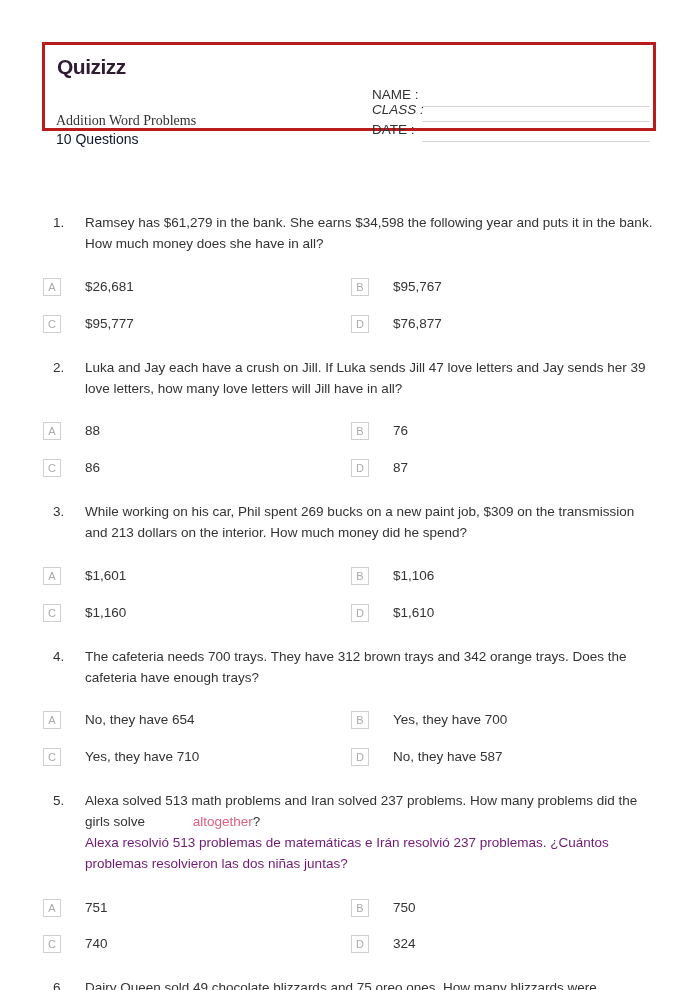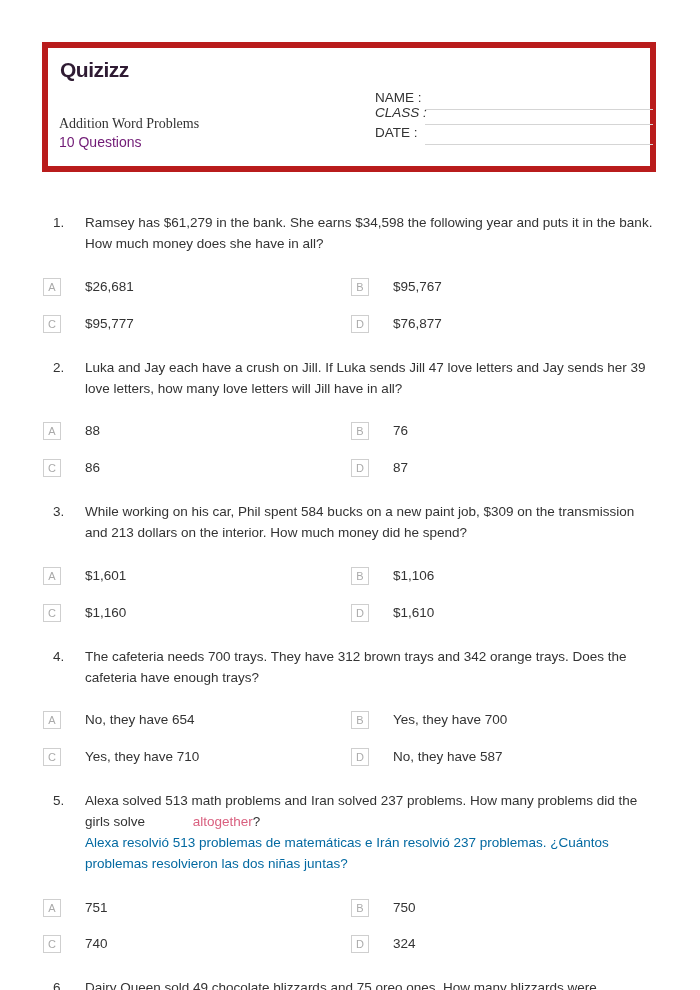--- a/index.html
+++ b/index.html
@@ -2,47 +2,47 @@
 <html><head>
 <meta charset="utf-8">
 <style>
   html, body { margin: 0; padding: 0; background: #ffffff; }
   body {
     width: 700px; height: 990px; overflow: hidden; position: relative;
     font-family: "Liberation Sans", "DejaVu Sans", sans-serif;
     color: #333333;
   }
   .header-box {
-    position: absolute; left: 42px; top: 42px; width: 614px; height: 130px;
-    border: 6px solid #b91c1c; box-sizing: border-box;
+    position: absolute; left: 42px; top: 42px; width: 614px; height: 89px;
+    border: 3px solid #b91c1c; box-sizing: border-box;
   }
   .logo {
     position: absolute; left: 12px; top: 10px;
     font-size: 21px; font-weight: bold; color: #2f1b33; letter-spacing: -0.5px;
   }
   .title {
     position: absolute; left: 11px; top: 68px; font-size: 14px; color: #333; font-family: Liberation Serif, serif;
   }
   .subtitle {
-    position: absolute; left: 11px; top: 86px; font-size: 14px; color: #701a75;
+    position: absolute; left: 11px; top: 86px; font-size: 14px; color: #0f172a;
   }
   .field {
     position: absolute; left: 327px; font-size: 13.5px; color: #333;
     width: 278px; height: 22px;
   }
   .field .lbl { position: absolute; left: 0; top: 2px; }
   .field .line {
     position: absolute; left: 50px; right: 0; bottom: 0;
     border-bottom: 1px solid #d5d5d5;
   }
   .q { position: absolute; left: 53px; font-size: 13.5px; line-height: 21px; }
   .q .num { position: absolute; left: 0; top: 0; width: 26px; }
   .q .text { position: absolute; left: 32px; top: 0; width: 572px; }
   .q .pink { color: #d9607f; margin-left: 44px; }
-  .q .blue { color: #0369a1; display: block; }
+  .q .blue { color: #701a75; display: block; }
   .opt { position: absolute; font-size: 13.5px; }
   .opt .box {
     position: absolute; left: 0; top: 0; width: 18px; height: 18px;
     border: 1px solid #cfcfcf; box-sizing: border-box;
     font-size: 11px; color: #aaa; text-align: center; line-height: 17px;
   }
   .opt .val { position: absolute; left: 42px; top: 0; white-space: nowrap; line-height: 18px; }
 </style>
 </head>
 <body>
@@ -103,21 +103,21 @@
     <span class="box">C</span>
     <span class="val">86</span>
   </div>
 <div class="opt" style="left:351px; top:459px;">
     <span class="box">D</span>
     <span class="val">87</span>
   </div>
 
 <div class="q" style="top:501px;">
   <span class="num">3.</span>
-  <span class="text">While working on his car, Phil spent 584 bucks on a new paint job, $309 on the transmission and 213 dollars on the interior. How much money did he spend?</span>
+  <span class="text">While working on his car, Phil spent 269 bucks on a new paint job, $309 on the transmission and 213 dollars on the interior. How much money did he spend?</span>
 </div>
 <div class="opt" style="left:43px; top:567px;">
     <span class="box">A</span>
     <span class="val">$1,601</span>
   </div>
 <div class="opt" style="left:351px; top:567px;">
     <span class="box">B</span>
     <span class="val">$1,106</span>
   </div>
 <div class="opt" style="left:43px; top:604px;">

